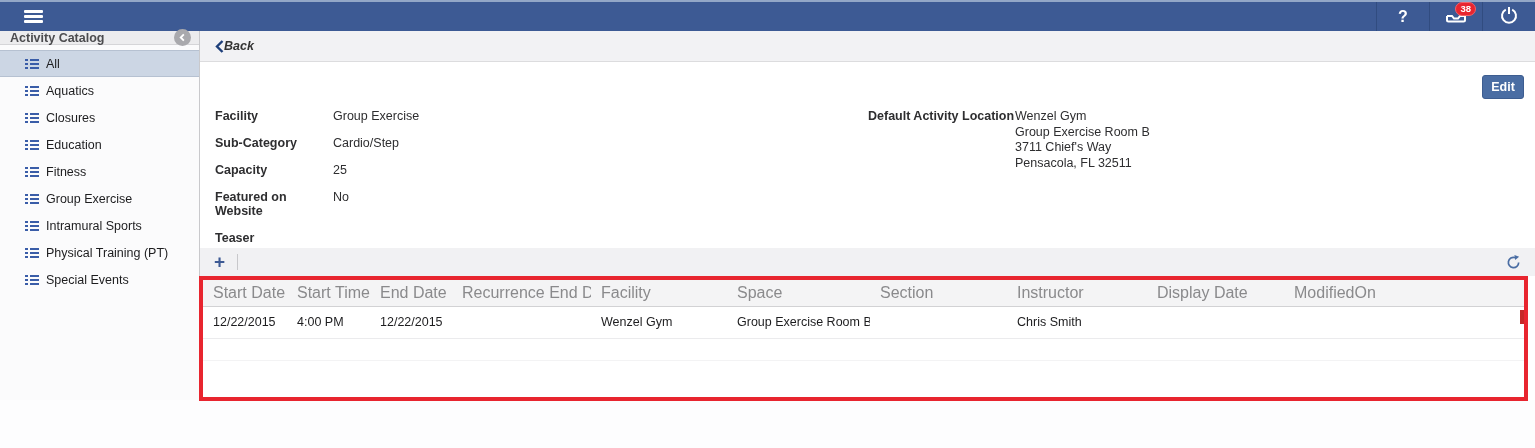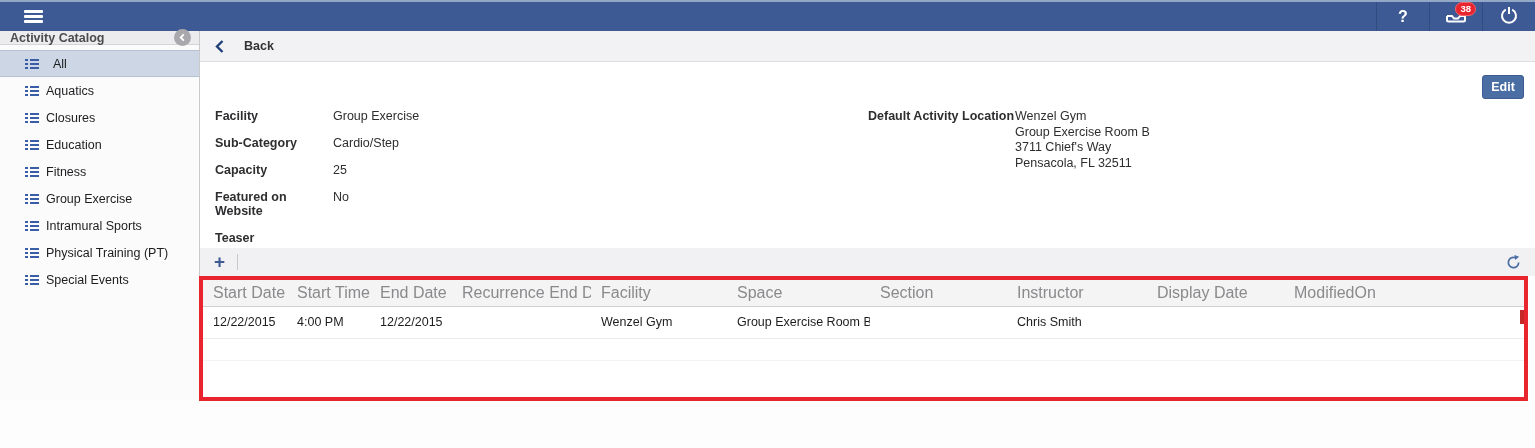--- a/index.html
+++ b/index.html
@@ -40,30 +40,30 @@
   .sidebar-title { font-size:12.5px; font-weight:bold; color:#4c4c4f; }
   .collapse-btn {
     width:17px; height:17px; border-radius:50%; background:#a9a9ad;
     display:flex; align-items:center; justify-content:center; cursor:pointer;
   }
   .sidebar-list { padding-top:5px; }
   .side-item {
     height:27px; display:flex; align-items:center; padding-left:25px; cursor:pointer;
     font-size:12.5px; color:#1d1d1f; border-top:1px solid transparent; border-bottom:1px solid transparent;
   }
-  .side-item.selected { background:#ccd6e4; border-top:1px solid #b6c1d1; border-bottom:1px solid #b6c1d1;gap:7px; }
+  .side-item.selected { background:#ccd6e4; border-top:1px solid #b6c1d1; border-bottom:1px solid #b6c1d1; }
   .list-icon { margin-right:7px; display:flex; }
   
   .main { flex:1; display:flex; flex-direction:column; position:relative; background:#fff; }
   .back-bar {
     height:31px; background:#f2f2f4; border-bottom:1px solid #dcdcde;
     display:flex; align-items:center; padding-left:15px;
   }
   .back-btn { display:flex; align-items:center; cursor:pointer; }
-  .back-label { font-size:12.5px; color:#333; margin-left:20px; font-weight:bold; }
+  .back-label { font-size:12.5px; color:#333; margin-left:0; font-weight:bold;font-style:italic; }
   .content { position:relative; flex:1; }
   .page-title { position:absolute; left:15px; top:6px; font-size:26px; font-weight:bold; color:#0c0c0c; }
   .edit-btn {
     position:absolute; right:11px; top:13px; width:42px; height:24px;
     background:#4a6da3; border:1px solid #3d5d90; border-radius:3px;
     color:#fff; font-size:12.5px; font-weight:bold; display:flex; align-items:center; justify-content:center;
     cursor:pointer;
   }
   .details { position:absolute; left:15px; top:47px; }
   .detail-row { display:flex; margin-bottom:13px; font-size:12.5px; }

